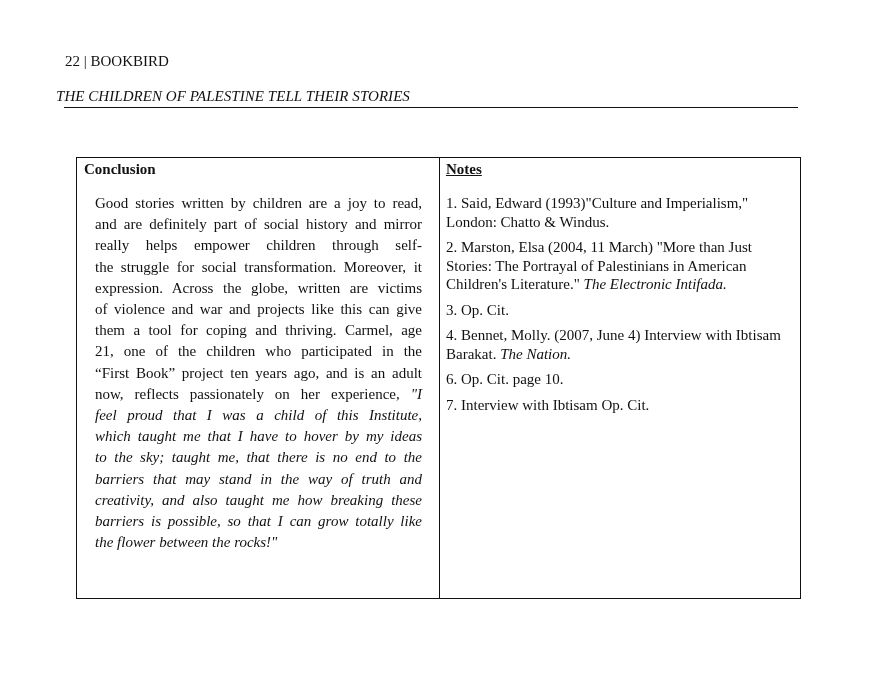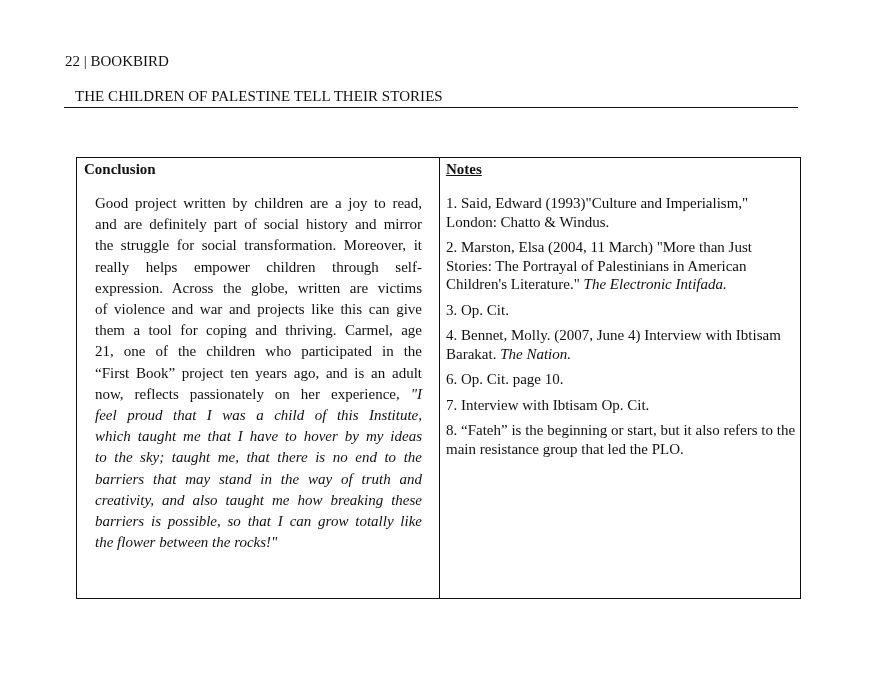--- a/index.html
+++ b/index.html
@@ -18,26 +18,27 @@
     .running-head {
       position: absolute;
       left: 65px;
       top: 52px;
       font-size: 15px;
       line-height: 18px;
       white-space: nowrap;
     }
     .article-title {
       position: absolute;
-      left: 75px;
+      left: 56px;
       top: 87px;
       font-size: 15px;
       line-height: 18px;
       white-space: nowrap;
       letter-spacing: 0.05px;
+      font-style: italic;
     }
     .header-rule {
       position: absolute;
       left: 64px;
       top: 107px;
       width: 734px;
       height: 0;
       border-top: 1.5px solid #111;
     }
     .table-box {
@@ -106,24 +107,24 @@
 
 <div class="running-head">22 | BOOKBIRD</div>
 <div class="article-title">THE CHILDREN OF PALESTINE TELL THEIR STORIES</div>
 <div class="header-rule"></div>
 
 <div class="table-box">
   <div class="col-divider"></div>
 
   <div class="cell-heading conclusion-heading">Conclusion</div>
   <div class="conclusion-body" id="conclusion-body">
-      <span class="line">Good project written by children are a joy to read,</span>
+      <span class="line">Good stories written by children are a joy to read,</span>
       <span class="line">and are definitely part of social history and mirror</span>
+      <span class="line">really helps empower children through self-</span>
       <span class="line">the struggle for social transformation. Moreover, it</span>
-      <span class="line">really helps empower children through self-</span>
       <span class="line">expression. Across the globe, written are victims</span>
       <span class="line">of violence and war and projects like this can give</span>
       <span class="line">them a tool for coping and thriving. Carmel, age</span>
       <span class="line">21, one of the children who participated in the</span>
       <span class="line">“First Book” project ten years ago, and is an adult</span>
       <span class="line">now, reflects passionately on her experience, <em>"I</em></span>
       <span class="line"><em>feel proud that I was a child of this Institute,</em></span>
       <span class="line"><em>which taught me that I have to hover by my ideas</em></span>
       <span class="line"><em>to the sky; taught me, that there is no end to the</em></span>
       <span class="line"><em>barriers that may stand in the way of <strong>truth</strong> and</em></span>
@@ -133,15 +134,14 @@
     </div>
 
   <div class="cell-heading notes-heading">Notes</div>
   <div class="notes-list" id="notes-list">
       <div class="note">1. Said, Edward (1993)"Culture and Imperialism," London: Chatto &amp; Windus.</div>
       <div class="note">2. Marston, Elsa (2004, 11 March) "More than Just Stories: The Portrayal of Palestinians in American Children's Literature." <span class="ital">The Electronic Intifada.</span></div>
       <div class="note">3. Op. Cit.</div>
       <div class="note">4. Bennet, Molly. (2007, June 4) Interview with Ibtisam Barakat. <span class="ital">The Nation.</span></div>
       <div class="note">6. Op. Cit. page 10.</div>
       <div class="note">7. Interview with Ibtisam Op. Cit.</div>
-      <div class="note">8. “Fateh” is the beginning or start, but it also refers to the main resistance group that led the PLO.</div>
     </div>
 </div>
 
 </body></html>

